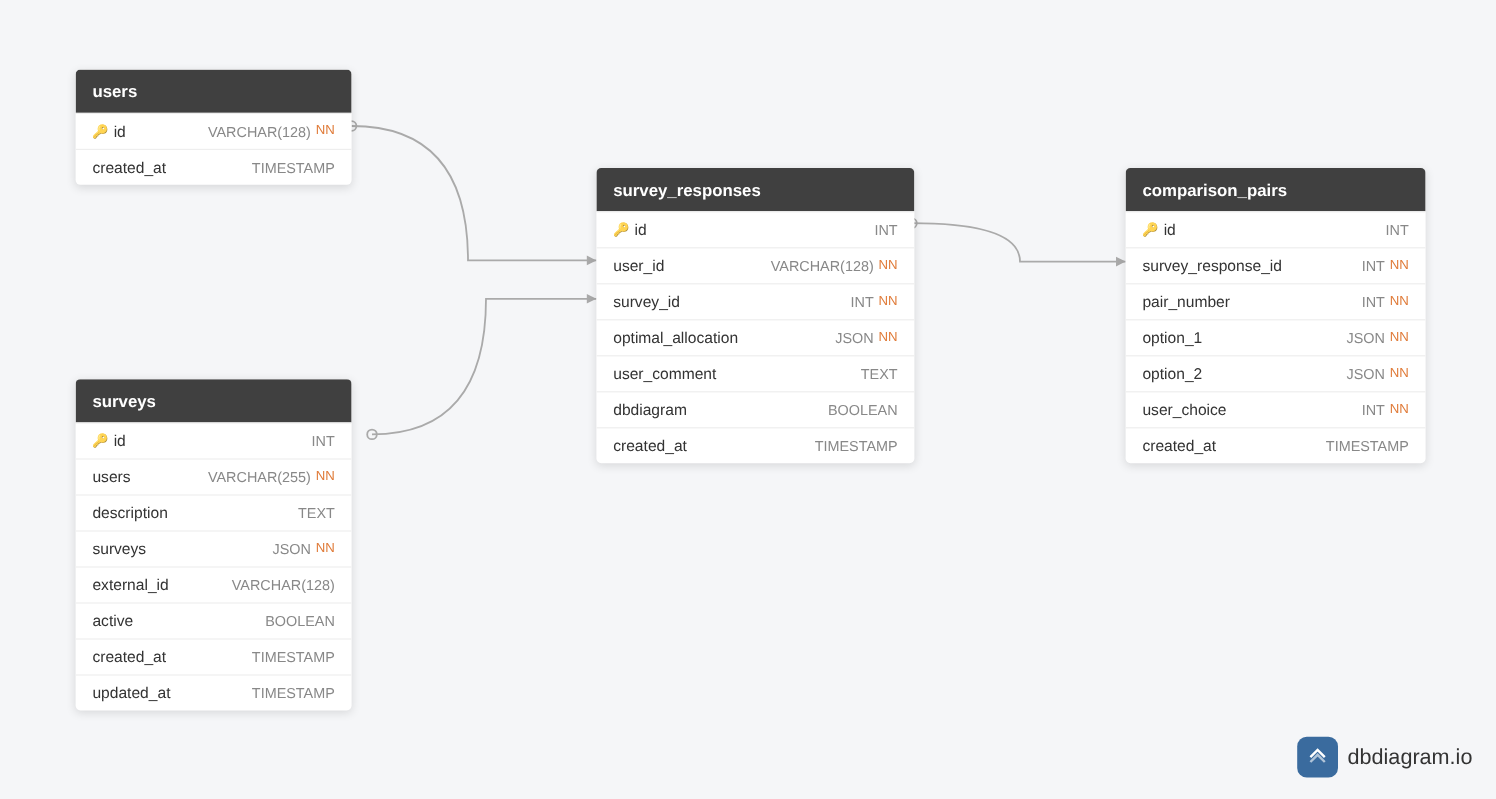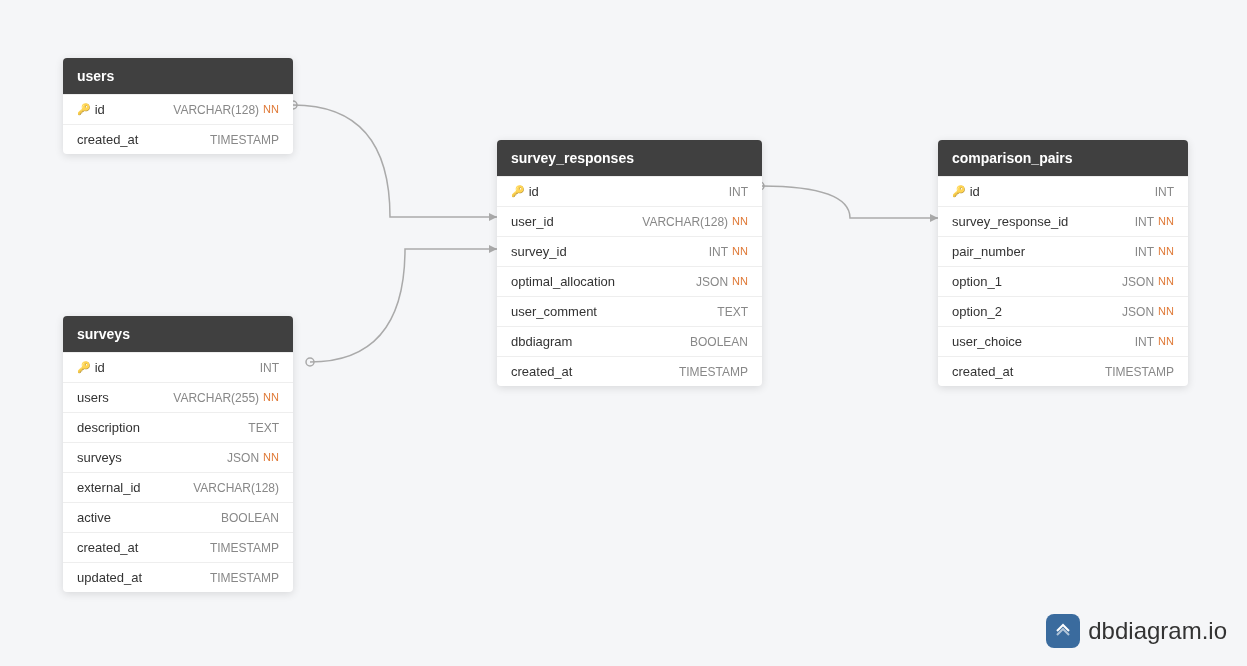--- a/index.html
+++ b/index.html
@@ -83,21 +83,21 @@
       height: 34px;
       background: #3a6b9e;
       border-radius: 8px;
       display: flex;
       align-items: center;
       justify-content: center;
       color: white;
       font-size: 18px;
     }
     .brand-text {
-      font-size: 24px;
+      font-size: 18px;
       color: #333;
       font-weight: 400;
     }
   </style>
 </head>
 <body>
 
 <div class="diagram-canvas">
 
   <svg class="connectors">

